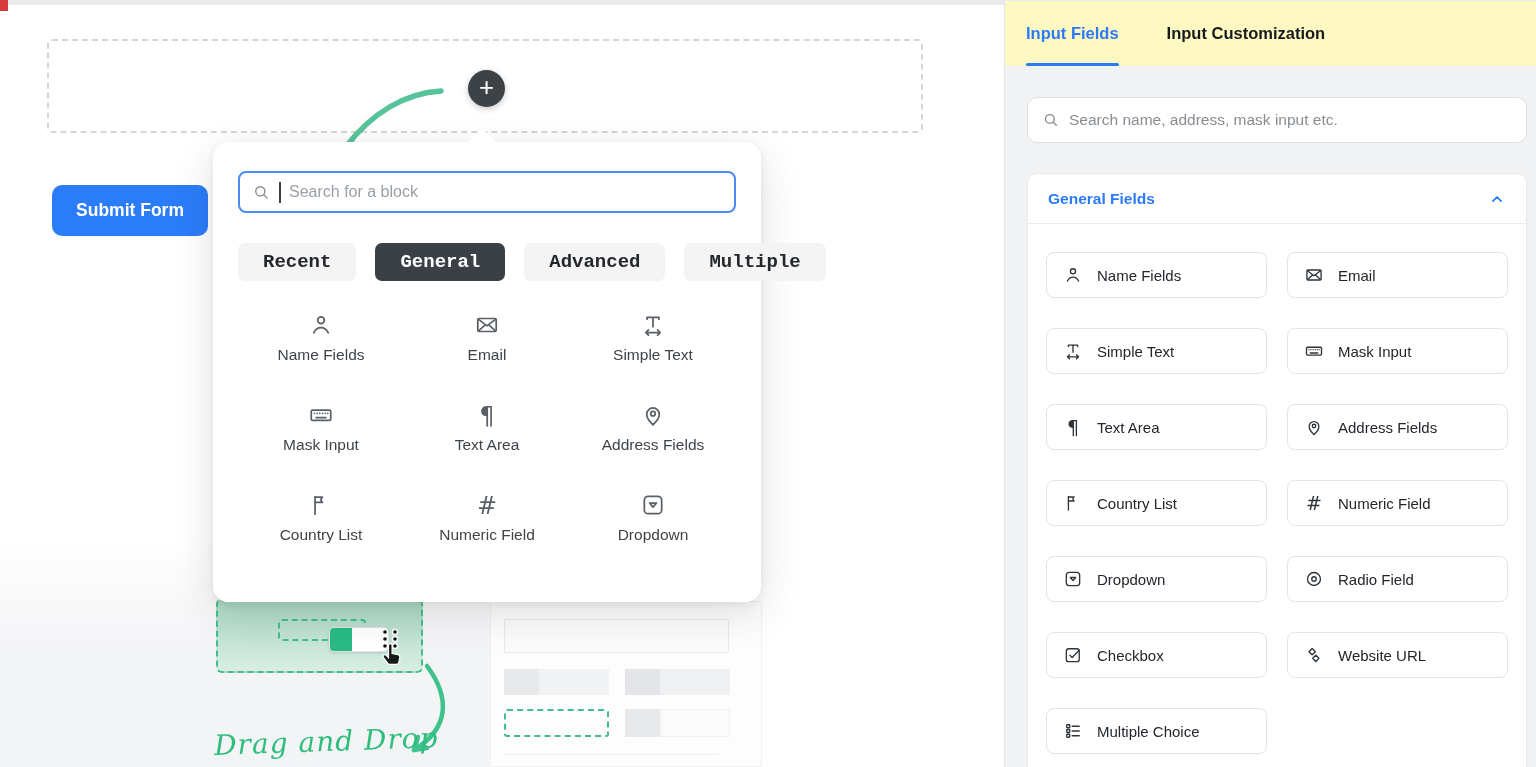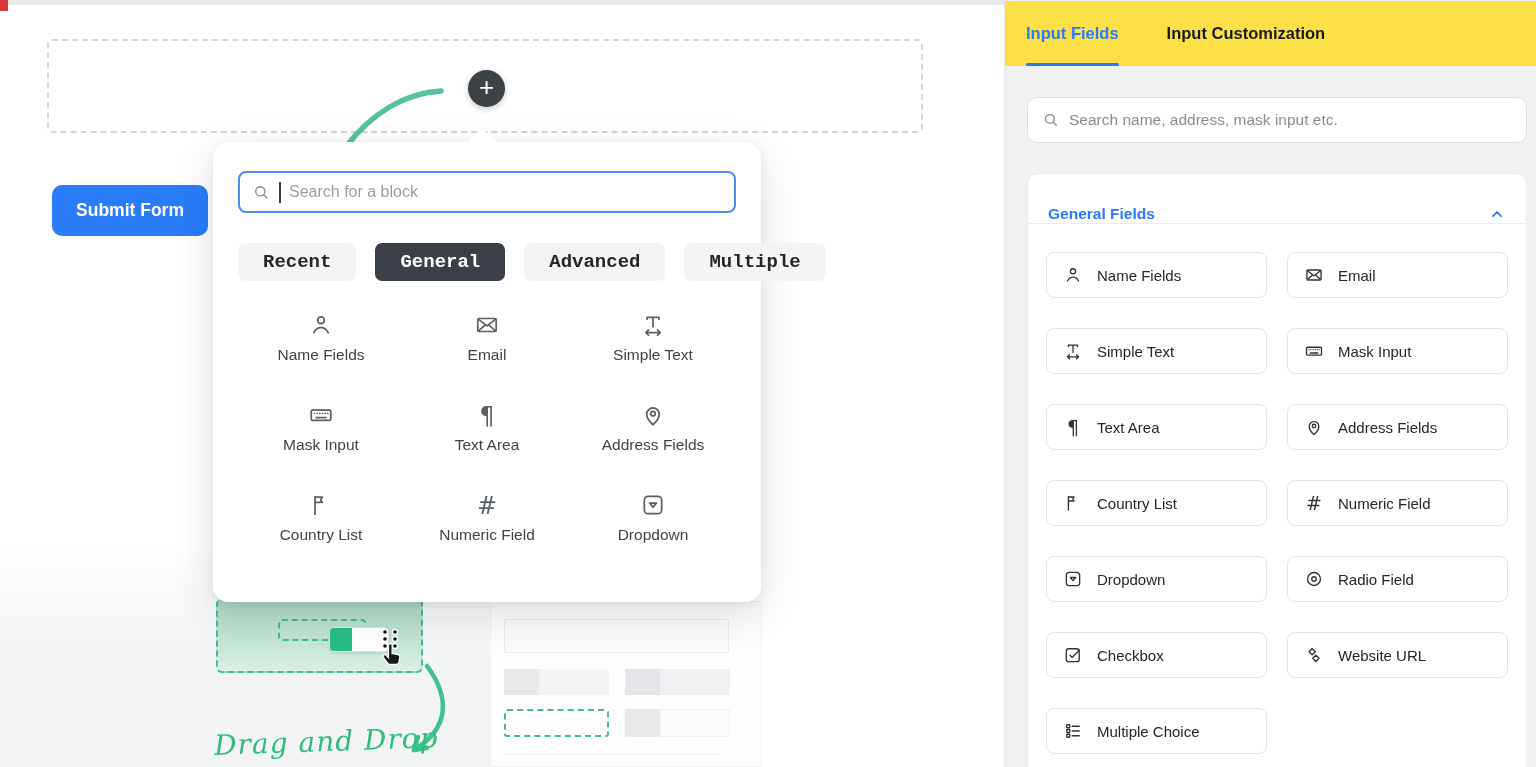--- a/index.html
+++ b/index.html
@@ -83,39 +83,39 @@
   .popup-grid { position:absolute; left:25px; right:25px; top:166px; display:grid;
                 grid-template-columns:repeat(3, 1fr); row-gap:24px; }
   .pitem { height:66px; display:flex; flex-direction:column; align-items:center; gap:8px; cursor:pointer; }
   .pitem .ic { height:30px; display:flex; align-items:flex-end; justify-content:center; color:#5a6066; }
   .pitem .lb { font-size:15.5px; color:#3f4449; }
   .glyph-icon { font-size:24px; line-height:1; color:#5a6066; font-family:"DejaVu Sans",sans-serif; }
 
   
   .sidebar { position:absolute; left:1004px; top:0; width:532px; height:767px; background:#f1f2f4;
              border-left:1px solid #e6e7e9; border-top:1px solid #eceded; }
-  .sb-header { height:65px; background:#fde047; display:flex; align-items:stretch; gap:48px; padding-left:21px; }
+  .sb-header { height:65px; background:#fef9c3; display:flex; align-items:stretch; gap:48px; padding-left:21px; }
   .sb-tab { font-size:16.5px; font-weight:600; color:#16191d; position:relative; display:flex;
             align-items:center; background:none; border:none; cursor:pointer;
             font-family:"Liberation Sans",sans-serif; }
   .sb-tab.active { color:#2b7af9; }
   .sb-tab.active::after { content:""; position:absolute; left:0; right:0; bottom:0; height:3px;
                           background:#2b7af9; border-radius:2px; }
 
   .sb-body { padding:31px 0 0 22px; }
   .sb-search { width:500px; height:46px; background:#fff; border:1px solid #dcdee0; border-radius:10px;
                display:flex; align-items:center; gap:9px; padding:0 14px; }
   .sb-search svg { flex:0 0 auto; color:#84898f; }
   .sb-search input { border:none; outline:none; flex:1; font-size:15.5px; color:#be185d;
                      font-family:"Liberation Sans",sans-serif; background:transparent; }
   .sb-search input::placeholder { color:#878d93; }
 
   .sb-card { margin-top:30px; width:500px; background:#fff; border:1px solid #e8e9eb; border-radius:10px;
              padding-bottom:26px; }
-  .sb-card-head { height:50px; display:flex; align-items:flex-end; justify-content:space-between;
+  .sb-card-head { height:50px; display:flex; align-items:center; justify-content:space-between;
                   padding:0 20px; border-bottom:1px solid #ececee; cursor:pointer; }
   .sb-card-title { font-size:15.5px; font-weight:700; color:#2b7af9; }
   .sb-card-head svg { color:#2b7af9; }
 
   .sb-grid { padding:28px 18px 0; display:grid; grid-template-columns:1fr 1fr; column-gap:20px; row-gap:30px; }
   .fbtn { height:46px; background:#fff; border:1px solid #e3e4e6; border-radius:8px; display:flex;
           align-items:center; gap:13px; padding:0 15px; font-size:15px; color:#23272b; cursor:pointer;
           font-family:"Liberation Sans",sans-serif; }
   .fbtn .ic { width:22px; display:flex; justify-content:center; color:#2f3438; }
   .fbtn .glyph-icon { font-size:19px; color:#2f3438; }

